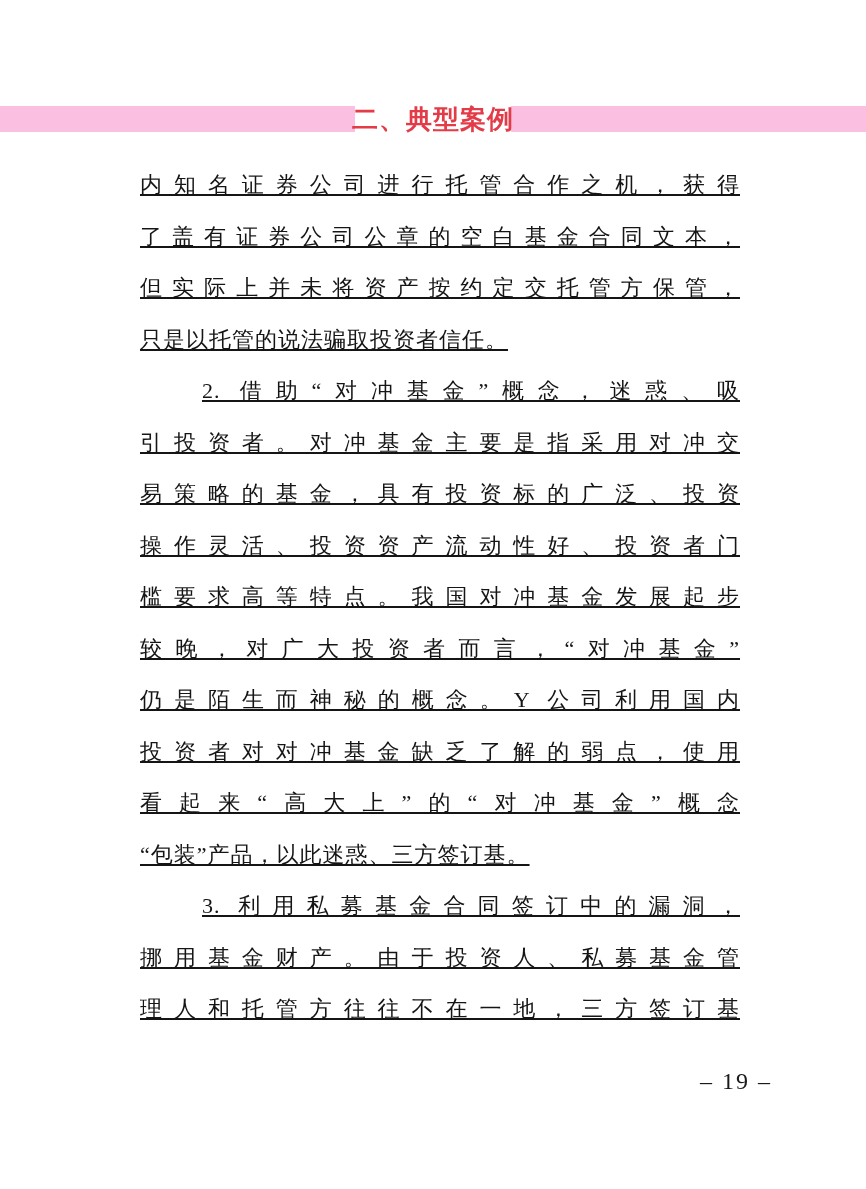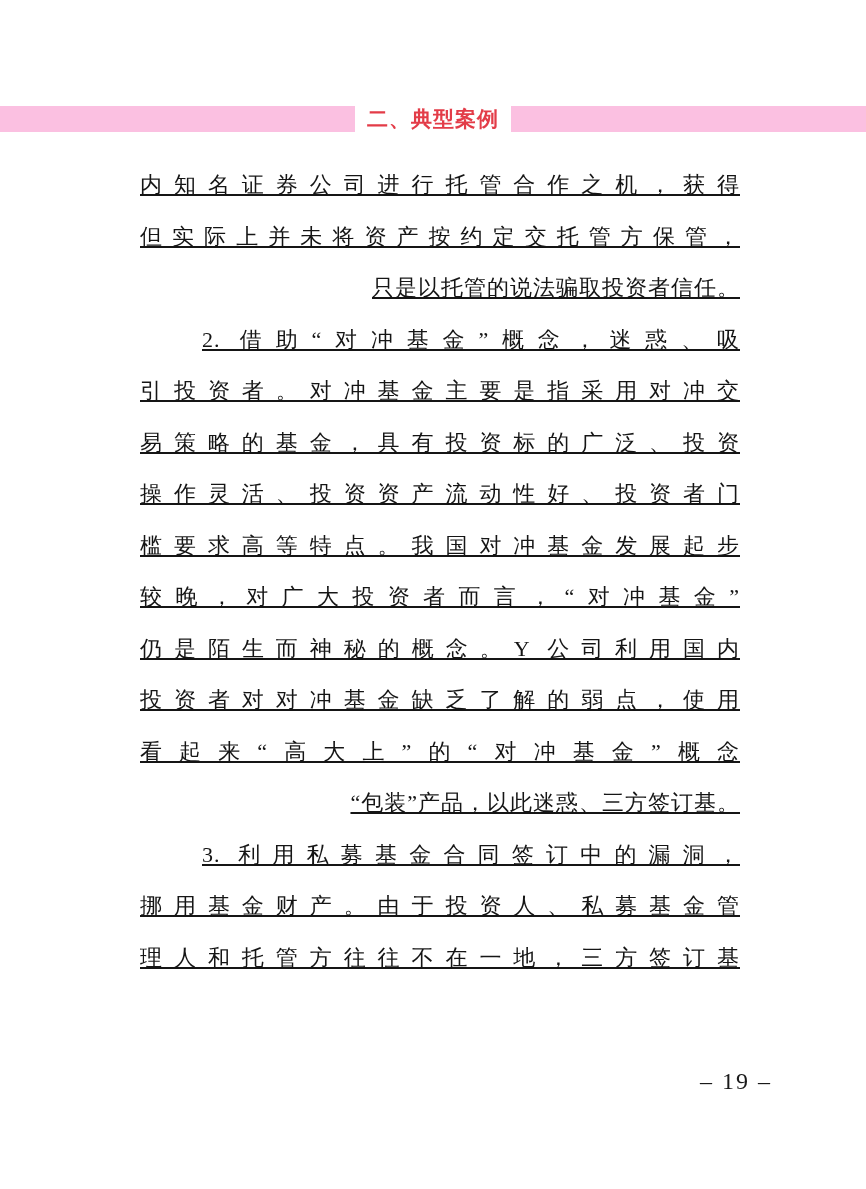--- a/index.html
+++ b/index.html
@@ -27,21 +27,21 @@
     height: 100%;
     margin: 0 auto;
     background: #ffffff;
     display: flex;
     align-items: center;
     justify-content: center;
   }
   .band-title {
     font-family: "Liberation Sans", "DejaVu Sans", sans-serif;
     font-weight: bold;
-    font-size: 21px;
+    font-size: 26px;
     letter-spacing: 1px;
     color: #E33C48;
     white-space: nowrap;
   }
 
   
   .body-text {
     position: absolute;
     left: 140px;
     top: 159px;
@@ -54,21 +54,21 @@
     font-size: 22px;
     letter-spacing: 1px;
     text-align: justify;
     text-align-last: justify;
     text-justify: inter-character;
     overflow: hidden;
     text-decoration: underline;
   }
   .line.indent { padding-left: 62px; }
   .line.short {
-    text-align: right;
+    text-align: left;
     text-align-last: auto;
   }
 
   
   .page-number {
     position: absolute;
     top: 1068px;
     right: 94px;
     font-size: 24px;
     letter-spacing: 2px;
@@ -82,20 +82,21 @@
 <div class="page">
 
   <div class="band">
     <div class="band-gap">
       <span class="band-title">二、典型案例</span>
     </div>
   </div>
 
   <div class="body-text">
     <div class="line">内知名证券公司进行托管合作之机，获得</div>
+    <div class="line">了盖有证券公司公章的空白基金合同文本，</div>
     <div class="line">但实际上并未将资产按约定交托管方保管，</div>
     <div class="line short">只是以托管的说法骗取投资者信任。</div>
     <div class="line indent">2. 借助“对冲基金”概念，迷惑、吸</div>
     <div class="line">引投资者。对冲基金主要是指采用对冲交</div>
     <div class="line">易策略的基金，具有投资标的广泛、投资</div>
     <div class="line">操作灵活、投资资产流动性好、投资者门</div>
     <div class="line">槛要求高等特点。我国对冲基金发展起步</div>
     <div class="line">较晚，对广大投资者而言，“对冲基金”</div>
     <div class="line">仍是陌生而神秘的概念。Y 公司利用国内</div>
     <div class="line">投资者对对冲基金缺乏了解的弱点，使用</div>

